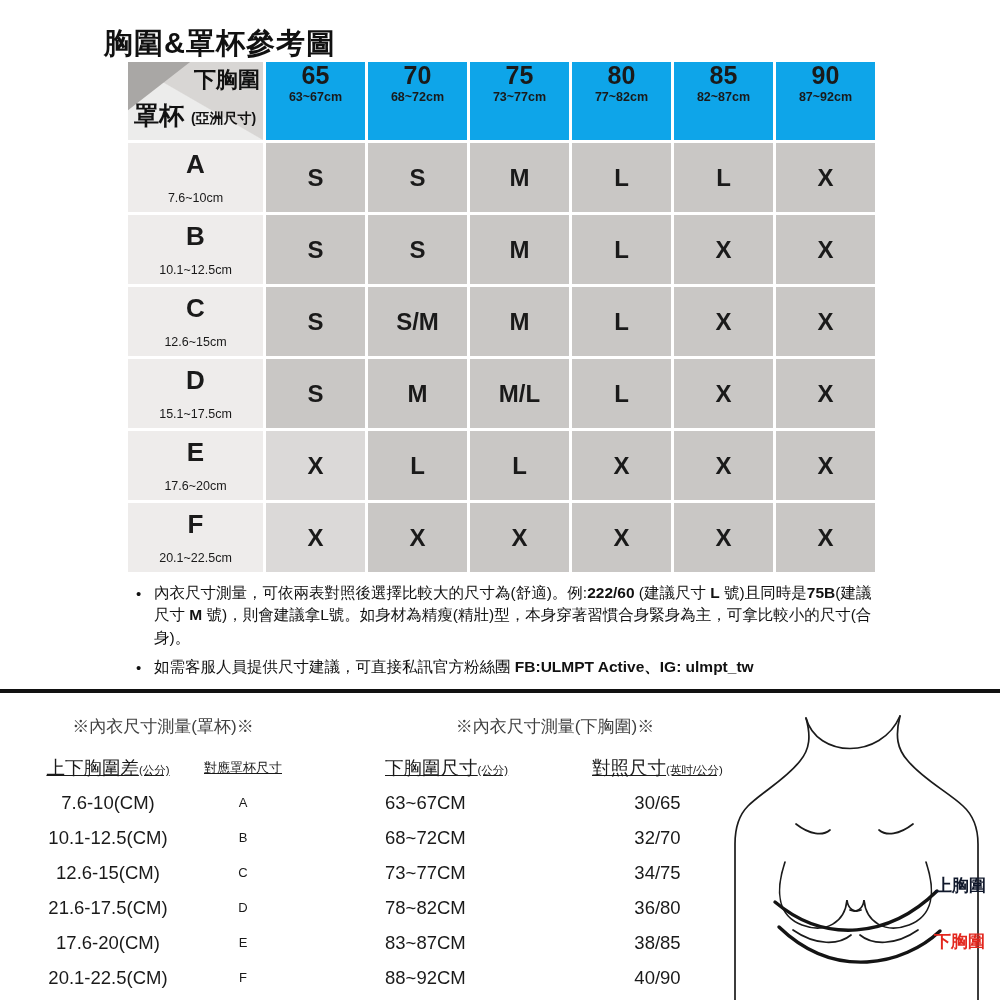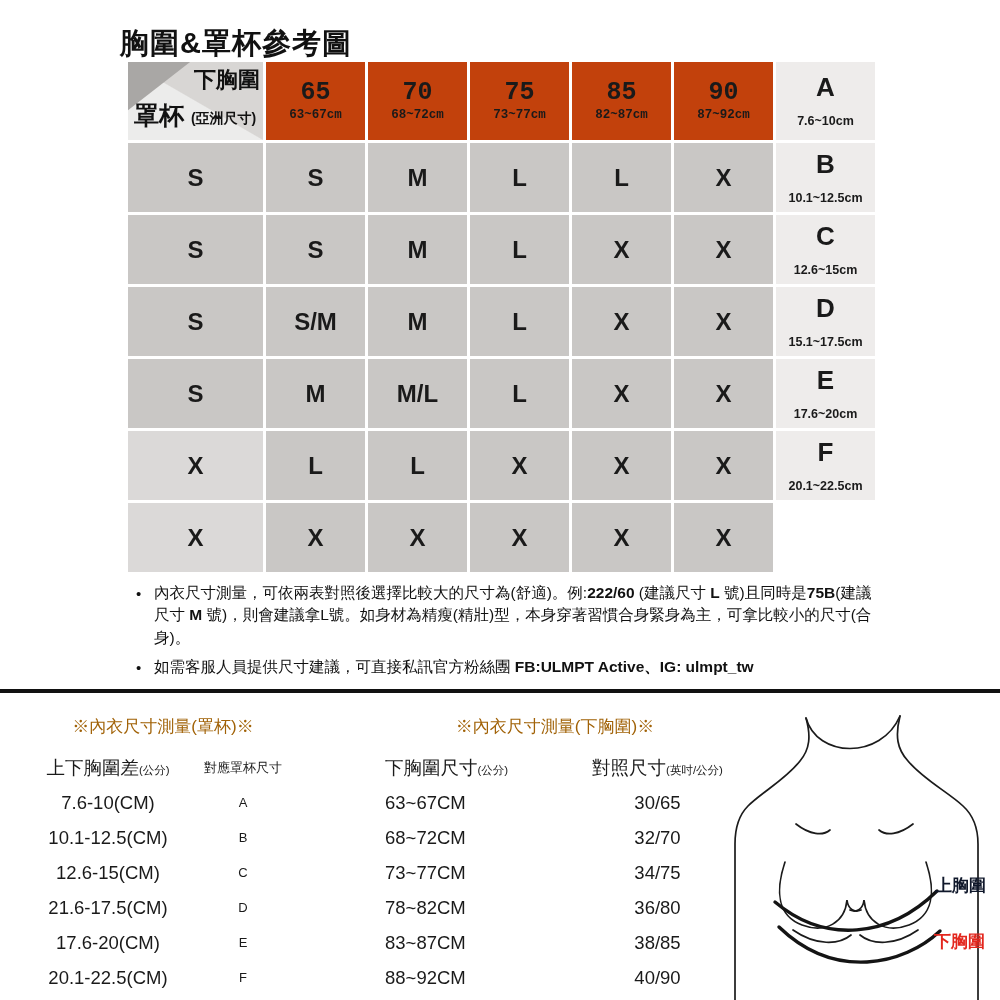--- a/index.html
+++ b/index.html
@@ -1,52 +1,52 @@
 <!DOCTYPE html>
 <html><head>
 <meta charset="utf-8">
 <style>
   * { margin:0; padding:0; box-sizing:border-box; }
   html,body { width:1000px; height:1000px; background:#fff; font-family:"Liberation Sans", sans-serif; color:#1a1a1a; }
   #stage { position:relative; width:1000px; height:1000px; background:#fff; overflow:hidden; }
 
   
-  .page-title { position:absolute; left:120px; top:24px; font-size:29px; font-weight:800; letter-spacing:1px; color:#111; }
+  .page-title { position:absolute; left:104px; top:24px; font-size:29px; font-weight:800; letter-spacing:1px; color:#111; }
 
   
   .size-table { position:absolute; left:128px; top:62px; display:grid;
     grid-template-columns:135px repeat(6,99px); grid-template-rows:78px repeat(6,69px); gap:3px; }
   .corner { position:relative; background:linear-gradient(to top right,#ececeb 49.6%,#d8d6d4 50.4%); overflow:hidden; }
   .corner-dark { position:absolute; inset:0; background:#a9a7a5; clip-path:polygon(0 0,46% 0,0 62%); }
   .corner-top { position:absolute; top:3px; right:3px; font-size:22px; font-weight:800; color:#111; }
   .corner-bottom { position:absolute; bottom:8px; left:6px; font-size:25px; font-weight:800; color:#111; white-space:nowrap; }
   .corner-sub { font-size:14px; font-weight:700; letter-spacing:0; vertical-align:1px; }
-  .hcell { background:#c2410c; display:flex; flex-direction:column; align-items:center; justify-content:center;font-family:Liberation Mono, monospace; }
+  .hcell { background:#0ea5e9; display:flex; flex-direction:column; align-items:center; justify-content:flex-start; }
   .hsize { font-size:25px; font-weight:800; line-height:1.05; }
   .hrange { font-size:12.5px; font-weight:700; margin-top:2px; }
   .rcell { background:#eeeceb; display:flex; flex-direction:column; align-items:center; justify-content:center; }
   .rcup { font-size:26px; font-weight:800; line-height:1; }
-  .rrange { font-size:12.5px; font-weight:700; margin-top:14px; }
+  .rrange { font-size:12.5px; font-weight:400; margin-top:14px; }
   .dcell { background:#c9c7c5; display:flex; align-items:center; justify-content:center; font-size:24px; font-weight:800; }
   .dcell.lt { background:#dbd9d8; }
 
   
   .notes { position:absolute; left:136px; top:582px; width:742px; font-size:15.5px; line-height:1.45; color:#111; }
   .note { display:flex; margin-bottom:7px; }
   .note .bullet { width:18px; flex:0 0 18px; font-size:15px; padding-top:1px; }
   .note b { font-weight:800; }
 
   
   .divider { position:absolute; left:0; top:689px; width:1000px; height:4px; background:#111; }
 
   
   .measure-table { position:absolute; top:710px; }
-  .mt-title { font-size:17px; text-align:center; height:40px; line-height:34px; color:#a16207; }
+  .mt-title { font-size:17px; text-align:center; height:40px; line-height:34px; color:#404040; }
   .mt-row { display:flex; align-items:center; height:35px; }
-  .mt-head { font-size:17px; }
+  .mt-head { font-size:17px;text-decoration:underline; }
   .mt-sub { font-size:11.5px; }
   .cup-table { left:28px; width:270px; }
   .cup-table .c1 { width:160px; text-align:center; font-size:18.5px; }
   .cup-table .c2 { width:110px; text-align:center; font-size:13px; }
   .band-table { left:375px; width:360px; }
   .band-table .c1 { width:215px; text-align:left; padding-left:10px; font-size:18.5px; }
   .band-table .c2 { width:135px; text-align:center; font-size:18.5px; }
 
   
   .diagram { position:absolute; left:723px; top:694px; width:277px; height:306px; }
@@ -74,20 +74,24 @@
       </div>
     <div class="hcell">
         <div class="hsize">70</div>
         <div class="hrange">68~72cm</div>
       </div>
     <div class="hcell">
         <div class="hsize">75</div>
         <div class="hrange">73~77cm</div>
       </div>
     <div class="hcell">
+        <div class="hsize">80</div>
+        <div class="hrange">77~82cm</div>
+      </div>
+    <div class="hcell">
         <div class="hsize">85</div>
         <div class="hrange">82~87cm</div>
       </div>
     <div class="hcell">
         <div class="hsize">90</div>
         <div class="hrange">87~92cm</div>
       </div>
 
     <div class="rcell">
         <div class="rcup">A</div>

